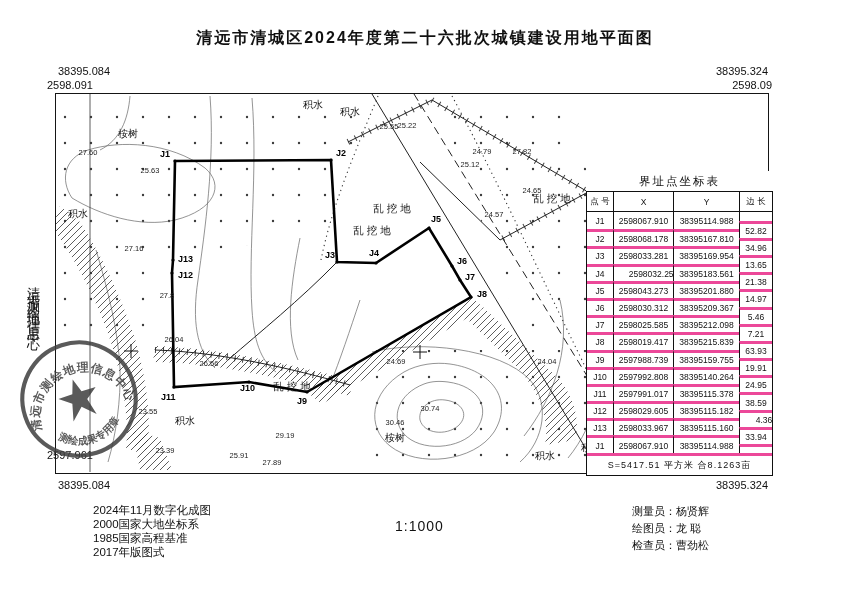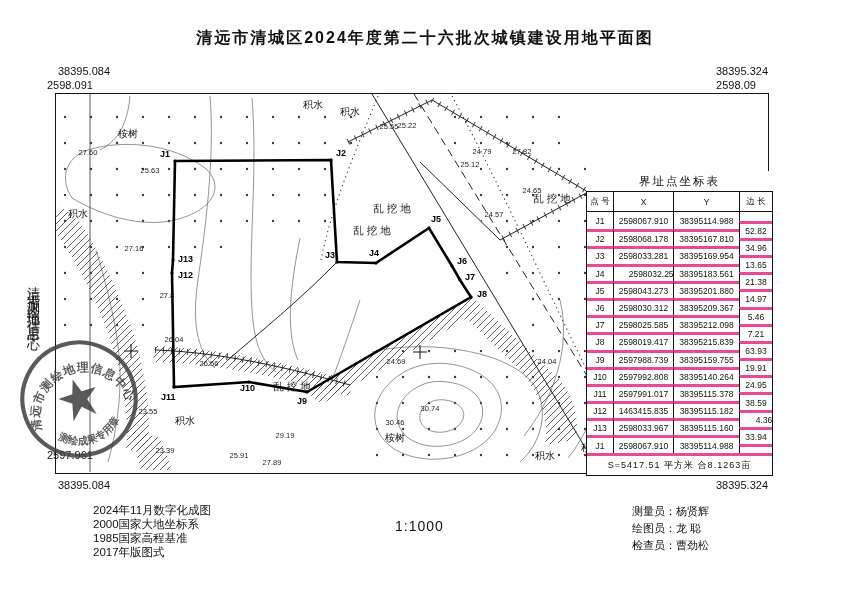--- a/index.html
+++ b/index.html
@@ -40,21 +40,21 @@
 </head>
 <body>
 
 <div id="sheet">
 
   <div id="title">清远市清城区2024年度第二十六批次城镇建设用地平面图</div>
 
   <div class="corner" style="left:58px;top:65px;">38395.084</div>
   <div class="corner" style="left:47px;top:79px;">2598.091</div>
   <div class="corner" style="left:688px;top:65px;width:80px;text-align:right;">38395.324</div>
-  <div class="corner" style="left:700px;top:79px;width:72px;text-align:center;">2598.09</div>
+  <div class="corner" style="left:700px;top:79px;width:72px;text-align:right;">2598.09</div>
   <div class="corner" style="left:47px;top:449px;">2597.961</div>
   <div class="corner" style="left:58px;top:479px;">38395.084</div>
   <div class="corner" style="left:700px;top:449px;width:72px;text-align:right;">2597.96</div>
   <div class="corner" style="left:688px;top:479px;width:80px;text-align:right;">38395.324</div>
 
   <div id="frame"></div>
 
   <svg id="mapsvg" width="850" height="592" viewBox="0 0 850 592">
     <defs>
       <clipPath id="mapclip">
@@ -230,21 +230,21 @@
         <div class="tc bt" style="grid-area: 18 / 1 / span 2;">J9</div>
         <div class="tc bl bt" style="grid-area: 18 / 2 / span 2;">2597988.739</div>
         <div class="tc bl bt" style="grid-area: 18 / 3 / span 2;">38395159.755</div>
         <div class="tc bt" style="grid-area: 20 / 1 / span 2;">J10</div>
         <div class="tc bl bt" style="grid-area: 20 / 2 / span 2;">2597992.808</div>
         <div class="tc bl bt" style="grid-area: 20 / 3 / span 2;">38395140.264</div>
         <div class="tc bt" style="grid-area: 22 / 1 / span 2;">J11</div>
         <div class="tc bl bt" style="grid-area: 22 / 2 / span 2;">2597991.017</div>
         <div class="tc bl bt" style="grid-area: 22 / 3 / span 2;">38395115.378</div>
         <div class="tc bt" style="grid-area: 24 / 1 / span 2;">J12</div>
-        <div class="tc bl bt" style="grid-area: 24 / 2 / span 2;">1463415.835</div>
+        <div class="tc bl bt" style="grid-area: 24 / 2 / span 2;">2598029.605</div>
         <div class="tc bl bt" style="grid-area: 24 / 3 / span 2;">38395115.182</div>
         <div class="tc bt" style="grid-area: 26 / 1 / span 2;">J13</div>
         <div class="tc bl bt" style="grid-area: 26 / 2 / span 2;">2598033.967</div>
         <div class="tc bl bt" style="grid-area: 26 / 3 / span 2;">38395115.160</div>
         <div class="tc bt" style="grid-area: 28 / 1 / span 2;">J1</div>
         <div class="tc bl bt" style="grid-area: 28 / 2 / span 2;">2598067.910</div>
         <div class="tc bl bt" style="grid-area: 28 / 3 / span 2;">38395114.988</div>
         <div class="tc bl" style="grid-area: 2 / 4;"></div>
         <div class="tc bl bt" style="grid-area: 3 / 4 / span 2;">52.82</div>
         <div class="tc bl bt" style="grid-area: 5 / 4 / span 2;">34.96</div>

